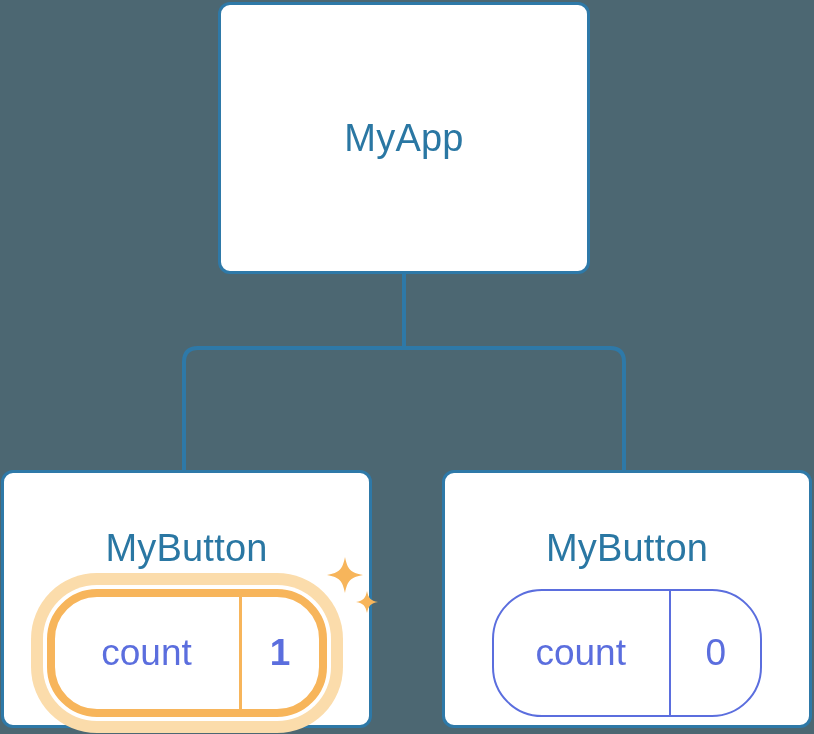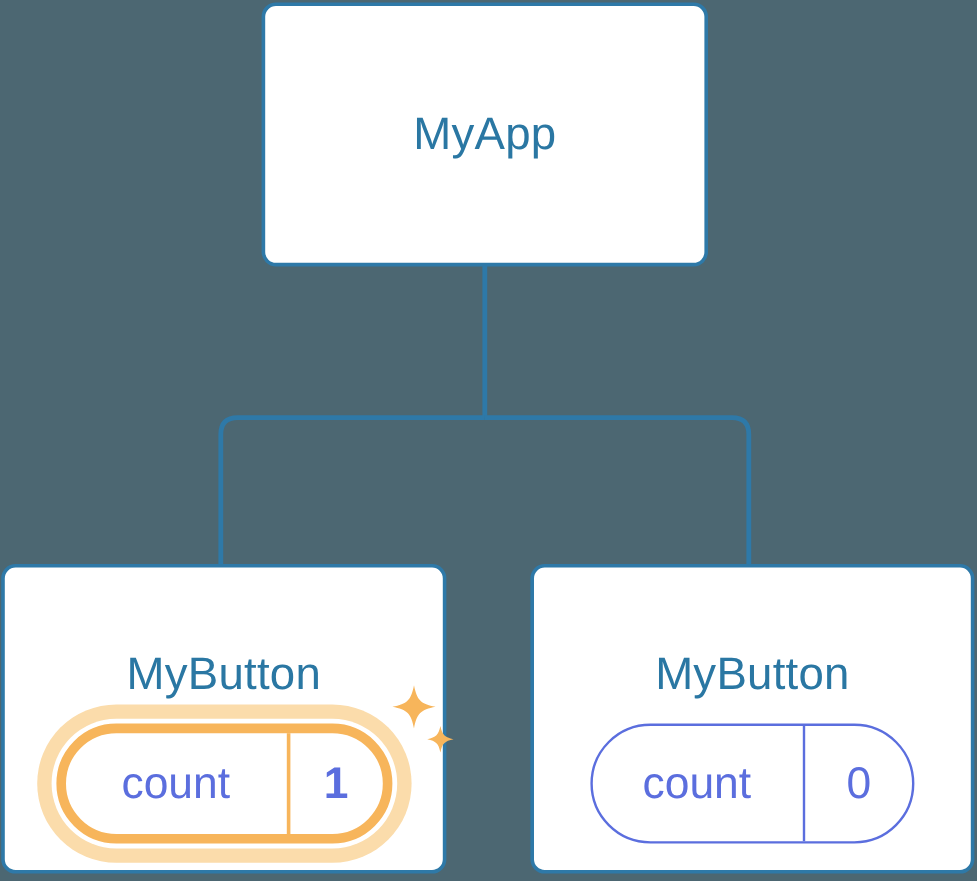--- a/index.html
+++ b/index.html
@@ -49,21 +49,21 @@
     letter-spacing: 0.2px;
     line-height: 1;
     white-space: nowrap;
   }
 
   
   #node-root {
     left: 218px;
     top: 2px;
     width: 372px;
-    height: 220px;
+    height: 272px;
     justify-content: center;
   }
 
   
   .node-child {
     top: 470px;
     height: 258px;
     justify-content: center;
   }
   .node-child .node-title {
@@ -85,21 +85,21 @@
     display: flex;
     align-items: center;
     justify-content: center;
   }
 
   .pill {
     position: relative;
     box-sizing: border-box;
     display: flex;
     align-items: stretch;
-    height: 100px;
+    height: 128px;
     border-radius: 50px;
     background: #ffffff;
     z-index: 2;
   }
   .pill-key, .pill-val {
     display: flex;
     align-items: center;
     justify-content: center;
     line-height: 1;
   }

